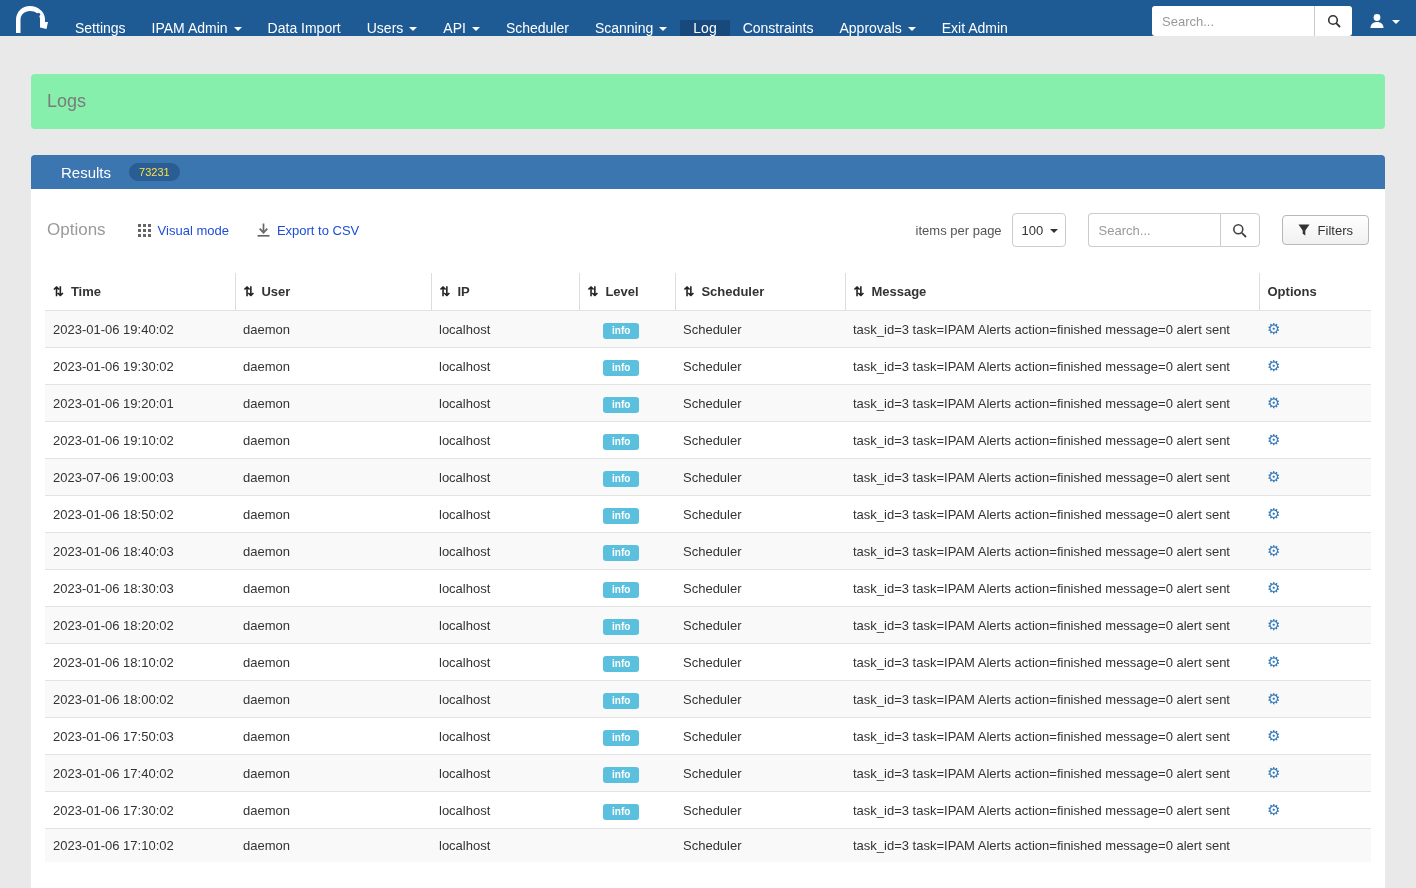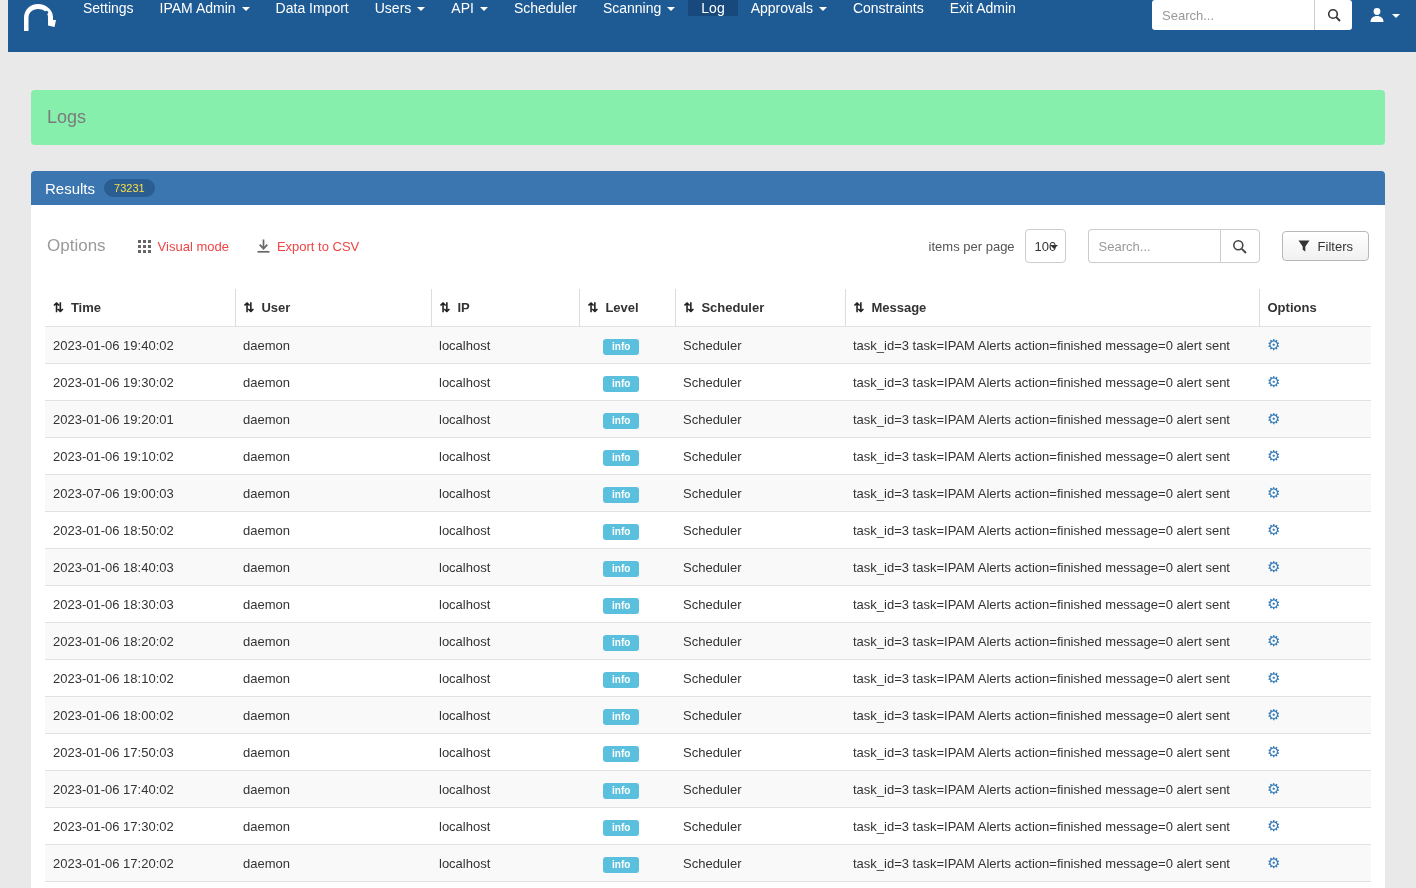--- a/index.html
+++ b/index.html
@@ -6,22 +6,22 @@
   html,body { margin:0; padding:0; }
   body {
     width:1416px; height:888px; overflow:hidden;
     background:#e9e9e9;
     font-family:"Liberation Sans", sans-serif;
     color:#333;
   }
 
   
   .navbar {
-    display:flex; align-items:flex-start;
-    height:52px; background:var(--c-navbar,#1e5b94);margin-left:8px;
+    display:flex; align-items:flex-end;
+    height:36px; background:var(--c-navbar,#1e5b94);
   }
   .logo-box { width:62px; display:flex; align-items:center; justify-content:center; }
   .nav-items { display:flex; align-items:stretch; }
   .nav-item {
     display:flex; align-items:center; gap:6px;
     padding:0 13px; font-size:14px; color:#fff; cursor:pointer; white-space:nowrap;
   }
   .nav-item.active { background:var(--c-navbar_active,#17497d); }
   .caret {
     width:0; height:0; margin-top:2px;
@@ -45,40 +45,40 @@
   
   .main { padding:0 31px; }
   .page-header-panel {
     margin-top:38px; background:#86efac; border-radius:4px; padding:17px 16px;
   }
   .page-title { font-size:18px; color:#7b7b7b; }
 
   .results-panel { margin-top:26px; }
   .results-header {
     background:var(--c-panel_header,#3c76b0); color:#fff;
-    padding:8px 14px; border-radius:4px 4px 0 0;
-    display:flex; align-items:center; gap:9px; font-size:15px;
+    padding:8px 30px; border-radius:4px 4px 0 0;
+    display:flex; align-items:center; gap:18px; font-size:15px;
   }
   .results-badge {
     background:#2a5d92; color:#fde047; font-size:11px;
     padding:3px 10px; border-radius:10px;
   }
   .results-body { background:#fff; padding:14px 14px 0; min-height:720px; }
 
   
   .options-row { display:flex; align-items:center; margin:10px 2px 26px; }
   .options-title { font-size:17px; color:#9a9a9a; margin-right:32px; }
   .option-link {
     display:flex; align-items:center; gap:7px;
-    color:#ef4444; font-size:13px; margin-right:28px; cursor:pointer;
+    color:#1d4ed8; font-size:13px; margin-right:28px; cursor:pointer;
   }
   .right-controls { margin-left:auto; display:flex; align-items:center; }
   .ipp-label { font-size:13px; color:#555; margin-right:10px; }
   .select-box {
-    position:relative; width:41px; height:34px;
+    position:relative; width:54px; height:34px;
     border:1px solid #ccc; border-radius:4px; background:#fff;
     display:flex; align-items:center; padding:0 18px 0 9px;
     font-size:13px; cursor:pointer;
   }
   .select-box .caret { position:absolute; right:7px; border-top-color:#333; }
   .search-group { display:flex; margin-left:22px; }
   .search-group input {
     width:132px; height:34px; border:1px solid #ccc; border-right:none;
     border-radius:4px 0 0 4px; padding:0 10px; font-size:13px; outline:none;
   }
@@ -151,26 +151,26 @@
   </div>
       <div class="nav-item">
     <span class="nav-label">Scanning</span>
     <span class="caret"></span>
   </div>
       <div class="nav-item active">
     <span class="nav-label">Log</span>
 
   </div>
       <div class="nav-item">
+    <span class="nav-label">Constraints</span>
+
+  </div>
+      <div class="nav-item">
     <span class="nav-label">Approvals</span>
     <span class="caret"></span>
-  </div>
-      <div class="nav-item">
-    <span class="nav-label">Constraints</span>
-
   </div>
       <div class="nav-item">
     <span class="nav-label">Exit Admin</span>
 
   </div>
     </div>
 
   <div class="nav-right">
     <div class="nav-search">
       <input type="text" placeholder="Search..." style="">
@@ -416,29 +416,20 @@
             <tr>
     <td>2023-01-06 17:30:02</td>
     <td>daemon</td>
     <td>localhost</td>
     <td><span class="badge-info">info</span></td>
     <td>Scheduler</td>
     <td>task_id=3 task=IPAM Alerts action=finished message=0 alert sent</td>
     <td><span class="gear">⚙</span></td>
   </tr>
             <tr>
-    <td>2023-01-06 17:20:02</td>
-    <td>daemon</td>
-    <td>localhost</td>
-    <td><span class="badge-info">info</span></td>
-    <td>Scheduler</td>
-    <td>task_id=3 task=IPAM Alerts action=finished message=0 alert sent</td>
-    <td><span class="gear">⚙</span></td>
-  </tr>
-            <tr>
     <td>2023-01-06 17:10:02</td>
     <td>daemon</td>
     <td>localhost</td>
     <td></td>
     <td>Scheduler</td>
     <td>task_id=3 task=IPAM Alerts action=finished message=0 alert sent</td>
     <td></td>
   </tr>
           </tbody>
       </table>

